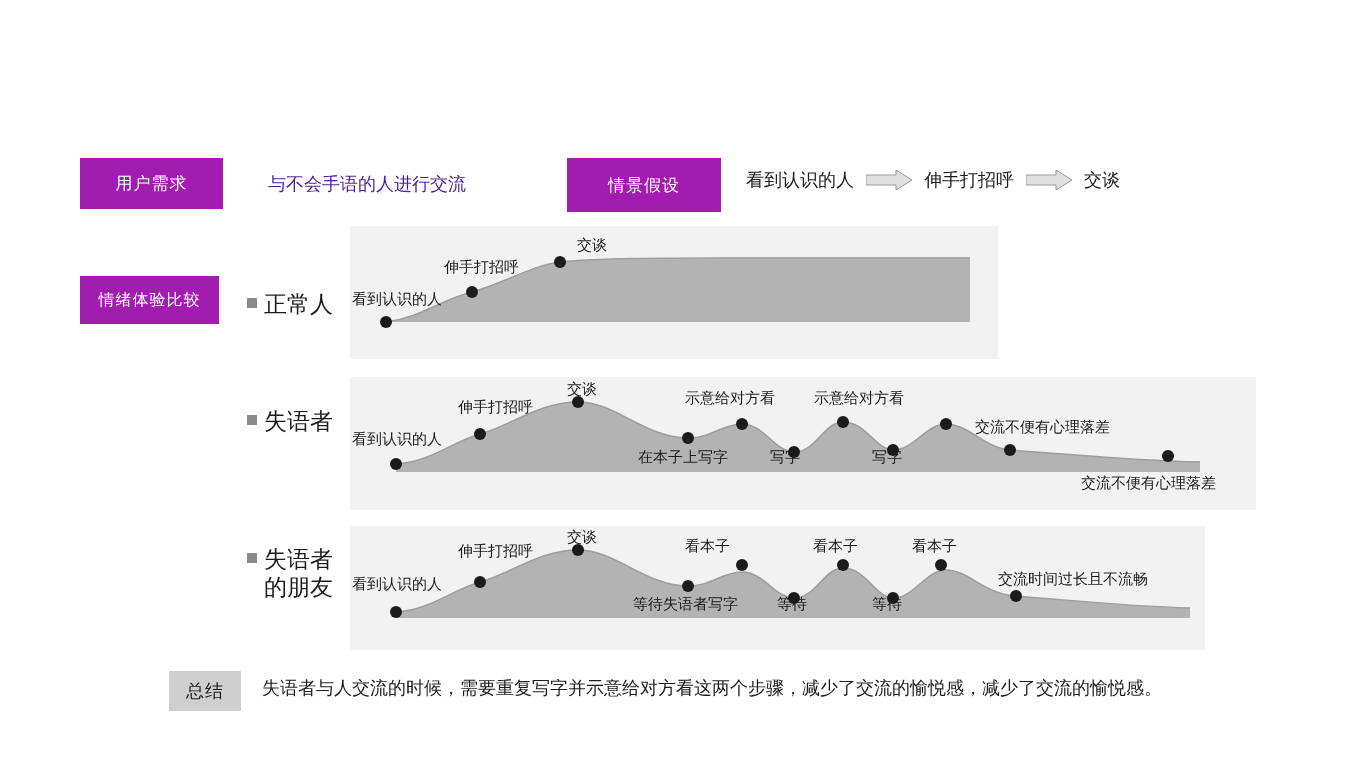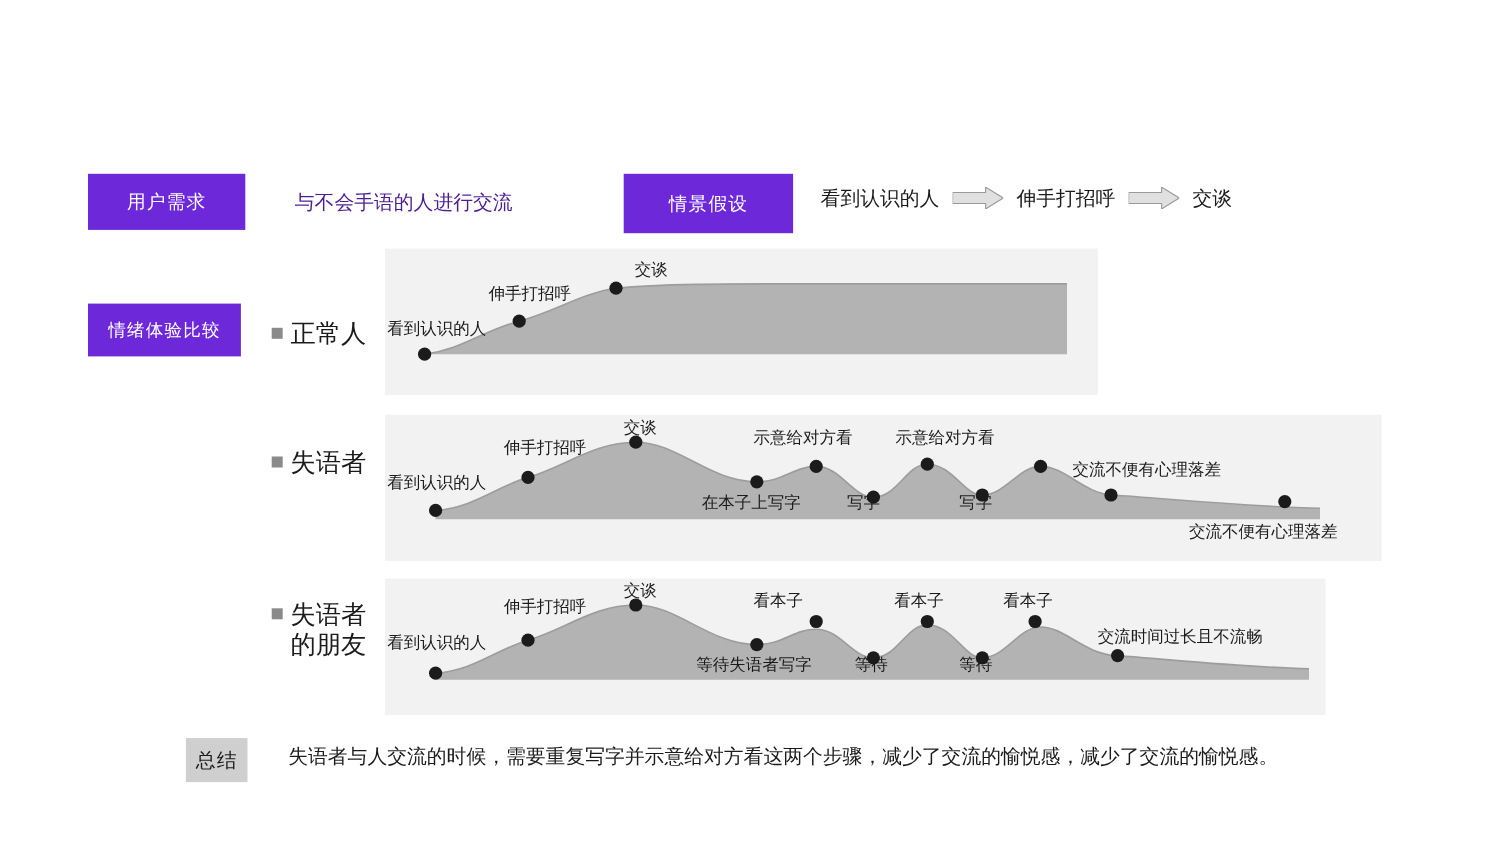--- a/index.html
+++ b/index.html
@@ -44,21 +44,21 @@
   .title-en {
     font-size: 15px;
     color: #2b2b2b;
     font-family: "Liberation Serif", serif;
     margin-top: 4px;
   }
 
   
   .pill {
     position: absolute;
-    background: #6d28d9;
+    background: #a21caf;
     color: #ffffff;
     font-size: 17px;
     display: flex;
     align-items: center;
     justify-content: center;
     letter-spacing: 1px;
   }
   #pill-need   { left: 80px;  top: 158px; width: 143px; height: 51px; }
   #pill-assume { left: 567px; top: 158px; width: 154px; height: 54px; }
   #pill-emotion{ left: 80px;  top: 276px; width: 139px; height: 48px; font-size: 16px;}
@@ -128,21 +128,21 @@
     position: absolute;
     font-size: 15px;
     color: #1b1b1b;
     white-space: nowrap;
   }
 
   
   #summary-pill {
     position: absolute;
     left: 169px; top: 671px;
-    width: 56px; height: 40px;
+    width: 72px; height: 40px;
     background: #cfcfcf;
     color: #1b1b1b;
     font-size: 18px;
     display: flex; align-items: center; justify-content: center;
     letter-spacing: 1px;
     text-align: center;
   }
   #summary-text {
     position: absolute;
     left: 262px; top: 676px;

